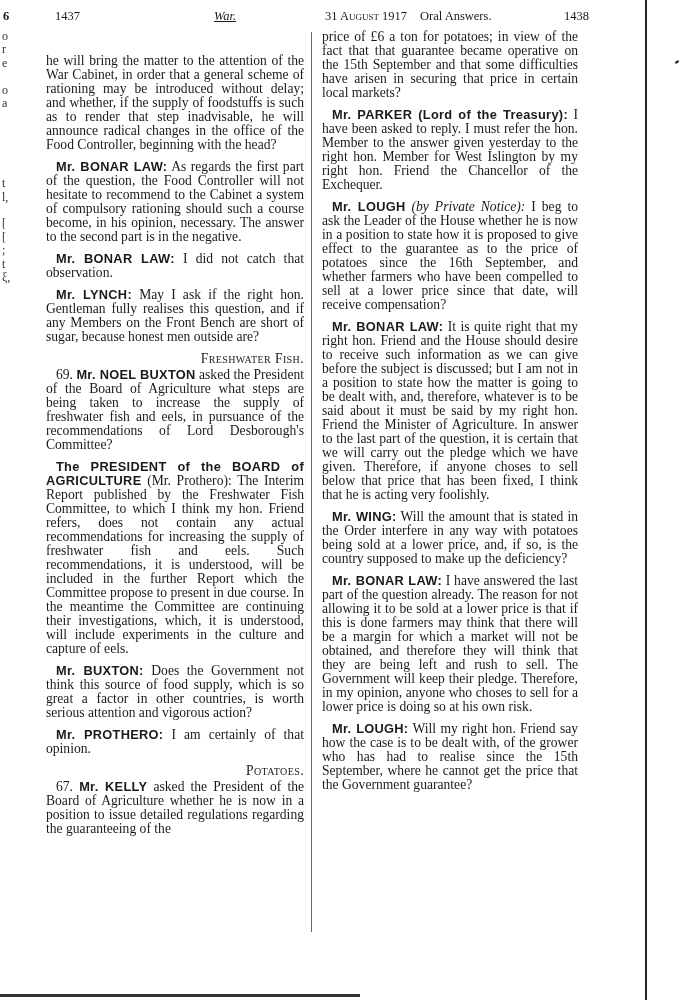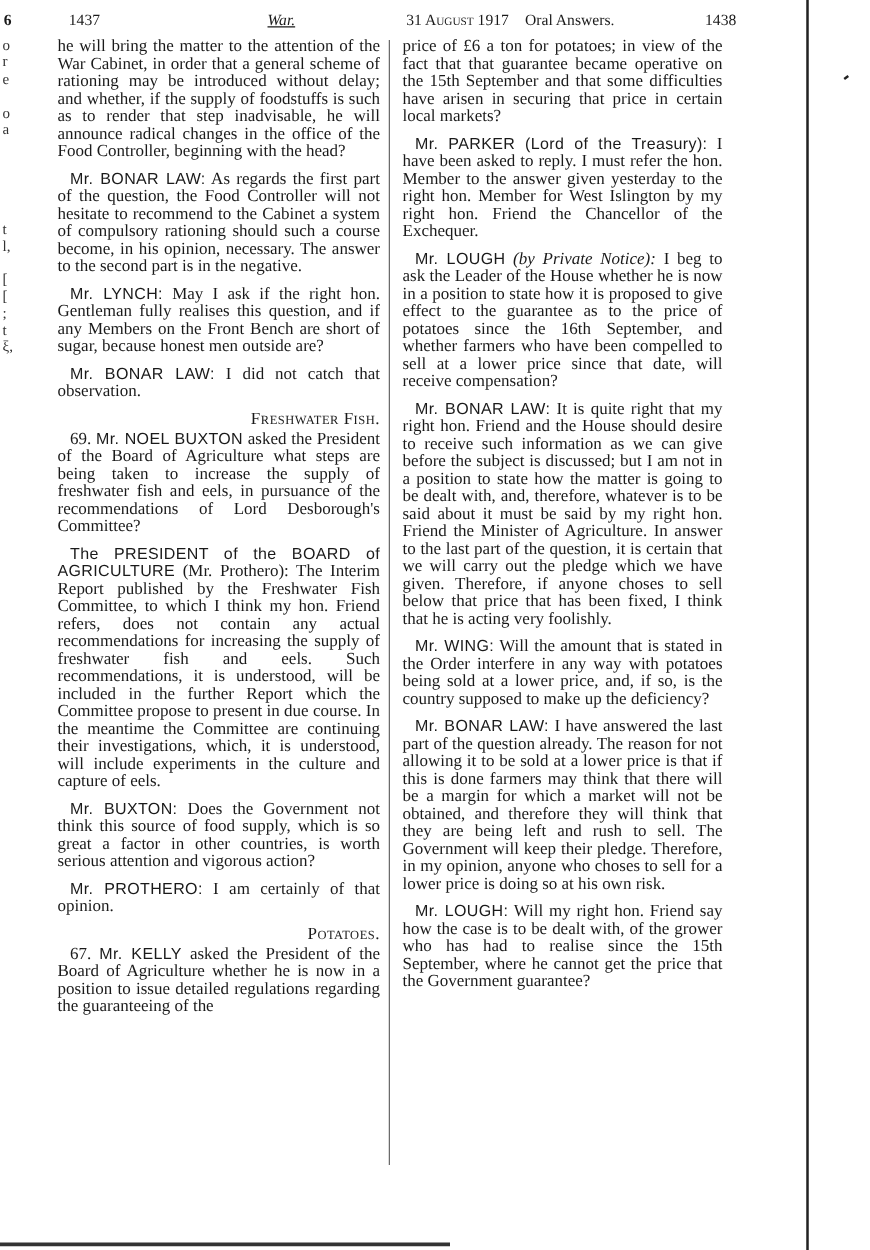--- a/index.html
+++ b/index.html
@@ -11,25 +11,25 @@
   .header { position: absolute; top: 9px; left: 0; width: 696px; height: 18px; font-size: 12.5px; }
   .header span { position: absolute; top: 0; white-space: nowrap; }
   .h-edge { left: 3px; font-weight: bold; }
   .h-col-left { left: 55px; }
   .h-left-title { left: 214px; font-style: italic; text-decoration: underline; }
   .h-date { left: 325px; font-variant: small-caps; }
   .h-right-title { left: 420px; }
   .h-col-right { left: 564px; }
 
   .col { position: absolute; top: 30px; font-size: 13.6px; line-height: 14.0px; text-align: justify; }
-  .col-left { left: 46px; width: 258px; }
+  .col-left { left: 46px; width: 258px; margin-top: 24px; }
   .col-right { left: 322px; width: 256px; }
   .col p { margin: 0 0 8px 0; text-indent: 0; }
   .col p.indent { text-indent: 10px; }
-  .speaker { font-family: "Liberation Sans", "DejaVu Sans", sans-serif; font-weight: normal; font-size: 12.8px; letter-spacing: 0.3px; }
+  .speaker { font-family: "Liberation Sans", "DejaVu Sans", sans-serif; font-weight: bold; font-size: 12.8px; letter-spacing: 0.3px; }
   .it { font-style: italic; }
   .heading { text-align: right; font-variant: small-caps; font-size: 13.6px; margin: 4px 0 2px 0; letter-spacing: 0.4px; }
 
   .divider { position: absolute; left: 311px; top: 32px; width: 1px; height: 900px; background: #3a3a3a; opacity: 0.75; }
   .right-rule { position: absolute; left: 645px; top: 0; width: 2px; height: 1000px; background: #222; }
   .bottom-rule { position: absolute; left: 0; top: 994px; width: 360px; height: 3px; background: #333; }
   .margin-frag { position: absolute; left: 2px; top: 30px; width: 10px; font-size: 12px; line-height: 13.4px; color: #333; }
   .margin-frag span { display: block; height: 13.4px; }
   .speck { position: absolute; left: 675px; top: 61px; width: 4px; height: 2px; background: #222; transform: rotate(-35deg); }
 </style>
@@ -75,27 +75,27 @@
 
   <div class="col col-left">
     <p>he will bring the matter to the attention of the War Cabinet, in order that a general scheme of rationing may be introduced without delay; and whether, if the supply of foodstuffs is such as to render that step inadvisable, he will announce radical changes in the office of the Food Controller, beginning with the head?</p>
 
     <p class="indent">
       <span class="speaker">Mr. BONAR LAW:</span>
       <span>As regards the first part of the question, the Food Controller will not hesitate to recommend to the Cabinet a system of compulsory rationing should such a course become, in his opinion, necessary. The answer to the second part is in the negative.</span>
     </p>
 
     <p class="indent">
-      <span class="speaker">Mr. LYNCH:</span>
-      <span>May I ask if the right hon. Gentleman fully realises this question, and if any Members on the Front Bench are short of sugar, because honest men outside are?</span>
+      <span class="speaker">Mr. BONAR LAW:</span>
+      <span>I did not catch that observation.</span>
     </p>
 
     <p class="indent">
-      <span class="speaker">Mr. BONAR LAW:</span>
-      <span>I did not catch that observation.</span>
+      <span class="speaker">Mr. LYNCH:</span>
+      <span>May I ask if the right hon. Gentleman fully realises this question, and if any Members on the Front Bench are short of sugar, because honest men outside are?</span>
     </p>
 
     <div class="heading">Freshwater Fish.</div>
 
     <p class="indent">
       <span>69.</span>
       <span class="speaker">Mr. NOEL BUXTON</span>
       <span>asked the President of the Board of Agriculture what steps are being taken to increase the supply of freshwater fish and eels, in pursuance of the recommendations of Lord Desborough's Committee?</span>
     </p>
 

